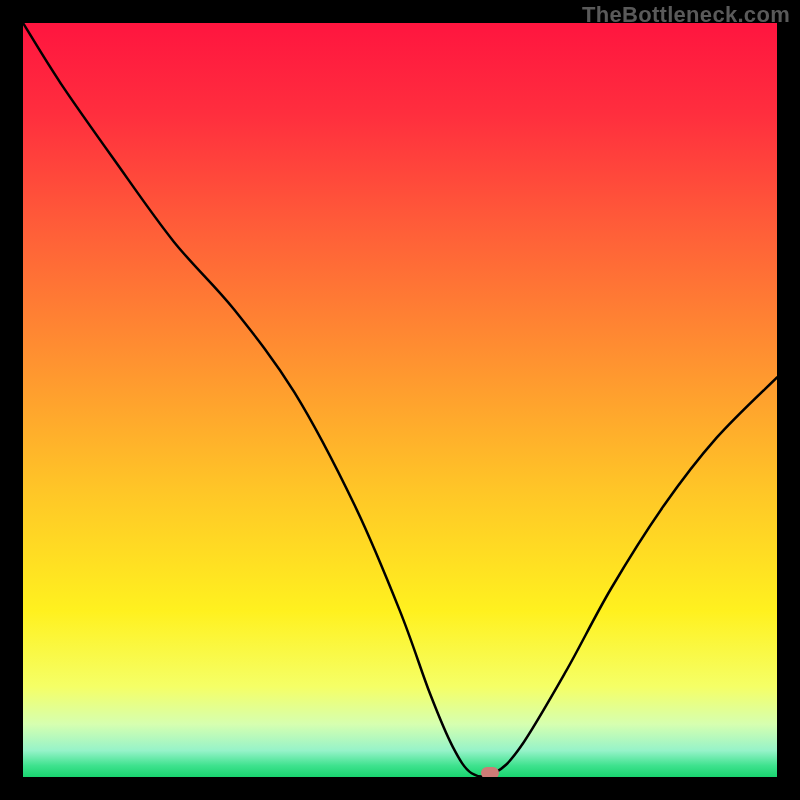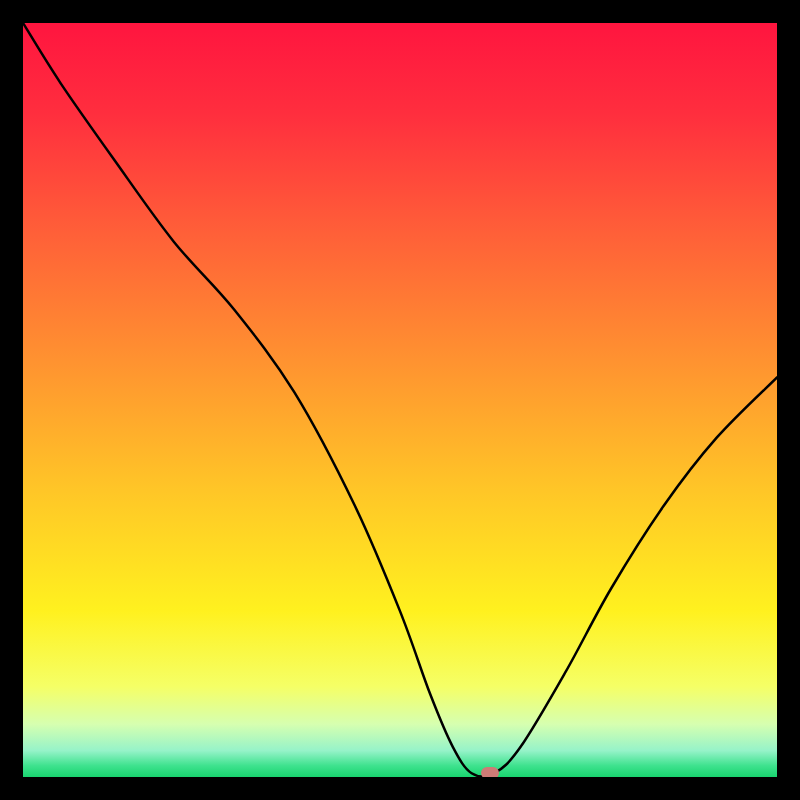--- a/index.html
+++ b/index.html
@@ -53,20 +53,21 @@
     border-radius: 6px;
     transform: translate(-50%, -50%);
     z-index: 3;
   }
 </style>
 </head>
 <body>
 
 <div class="frame">
 
+  <div class="watermark">TheBottleneck.com</div>
 
   <div class="plot-area">
     <svg class="gradient-bg" viewBox="0 0 100 100" preserveAspectRatio="none">
       <defs>
         <linearGradient id="bg-grad" x1="0" y1="0" x2="0" y2="1">
             <stop offset="0%" stop-color="#ff153f"></stop>
             <stop offset="12%" stop-color="#ff2e3e"></stop>
             <stop offset="28%" stop-color="#ff6038"></stop>
             <stop offset="45%" stop-color="#ff9330"></stop>
             <stop offset="62%" stop-color="#ffc627"></stop>

